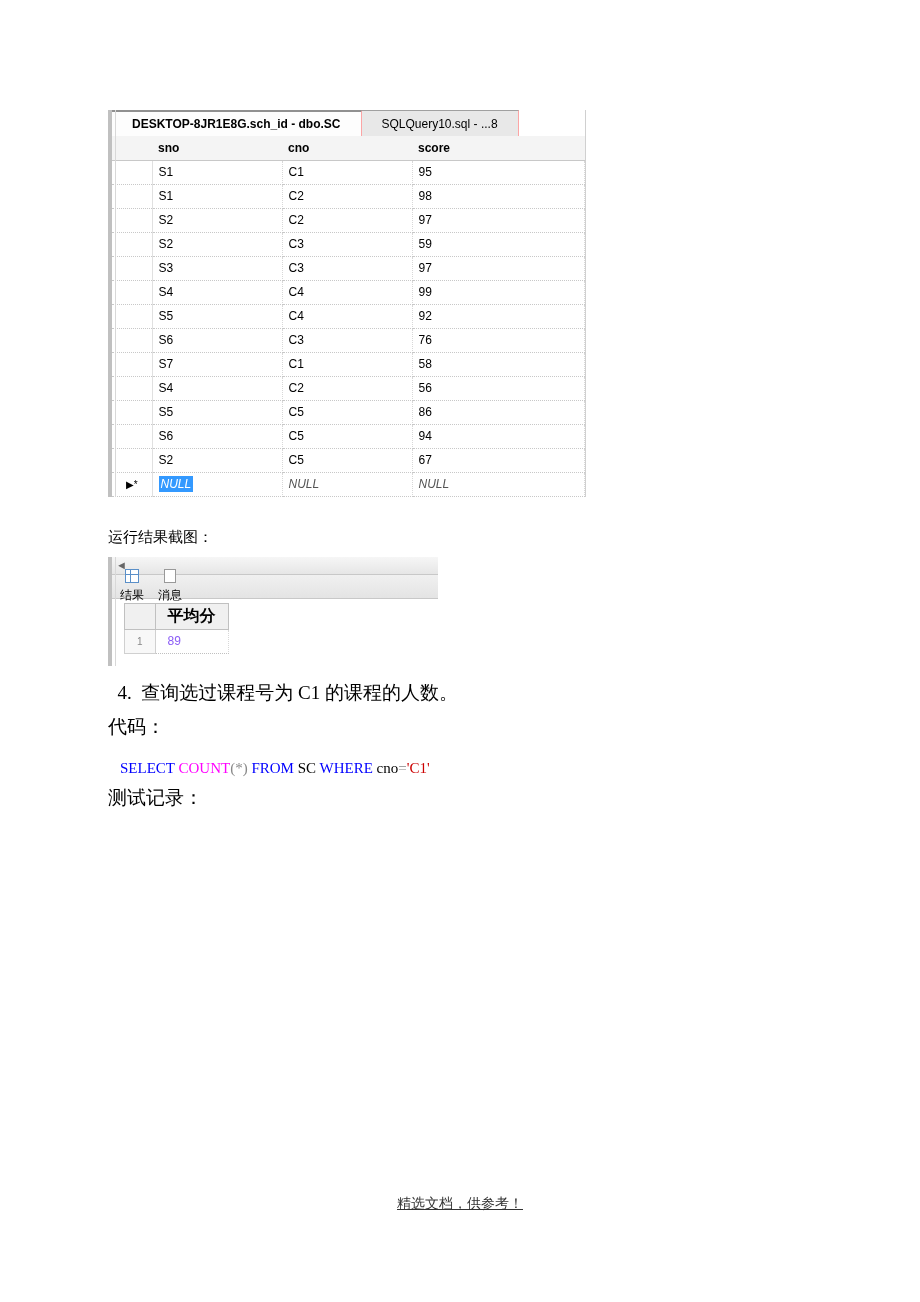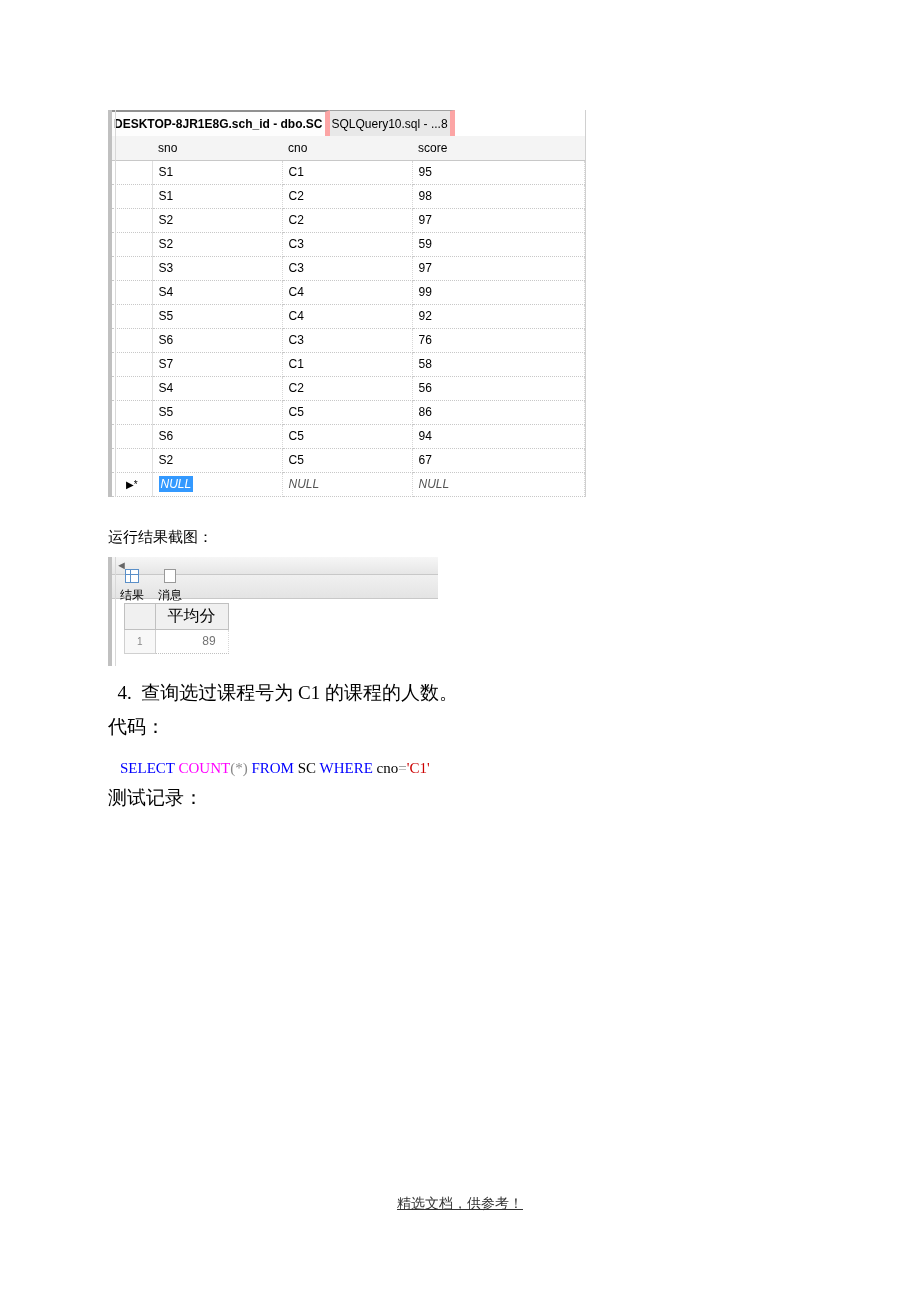--- a/index.html
+++ b/index.html
@@ -25,24 +25,24 @@
       background: #d8d8d8;
     }
     .tabs {
       display: flex;
       height: 26px;
       font-family: Arial, sans-serif;
       font-size: 12px;
     }
     .tab {
       border-top: 1px solid #a0a0a0;
-      border-right: 5px solid #fca5a5;
+      border-right: 1px solid #fca5a5;
       display: flex;
       align-items: center;
-      padding: 0 2px;
+      padding: 0 20px;
       background: #e8e8e8;
       white-space: nowrap;
     }
     .tab.active {
       background: #fdfdfd;
       font-weight: bold;
       border-top: 2px solid #909090;
     }
     table {
       border-collapse: collapse;
@@ -51,21 +51,21 @@
       font-size: 12px;
     }
     th, td {
       text-align: left;
       padding: 4px 6px;
       border-bottom: 1px dotted #c8c8c8;
       height: 24px;
     }
     th {
       background: #f4f4f4;
-      font-weight: normal;
+      font-weight: bold;
       border-bottom: 1px solid #c8c8c8;
     }
     .row-header-col { width: 40px; }
     .data-col { width: 130px; }
     tbody td:first-child {
       text-align: center;
       font-family: Arial, sans-serif;
       font-size: 10px;
       color: #333;
       border-right: 1px solid #e0e0e0;
@@ -149,22 +149,22 @@
     .result-grid th {
       border: 1px solid #c0c0c0;
       background: #f0f0f0;
       text-align: center;
       padding: 2px 12px;
       font-size: 16px;
     }
     .result-grid td {
       border: 1px dotted #c0c0c0;
       padding: 2px 12px;
-      text-align: right;
-      color: #737373;
+      text-align: left;
+      color: #8b5cf6;
       font-size: 12px;
     }
     .result-grid td.rownum {
       color: #888;
       border: 1px solid #d0d0d0;
       background: #f8f8f8;
       width: 26px;
     }
     .para { font-size: 19px; line-height: 1.8; }
     .sql-line {

